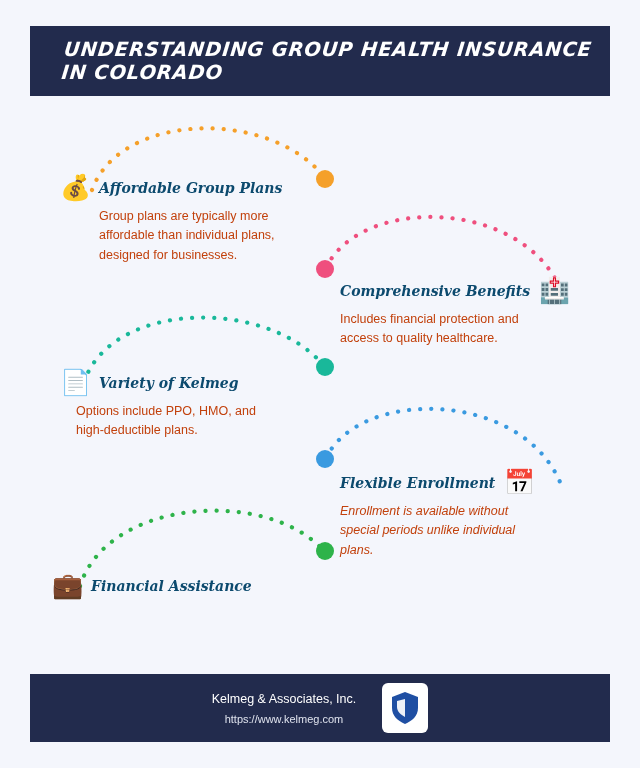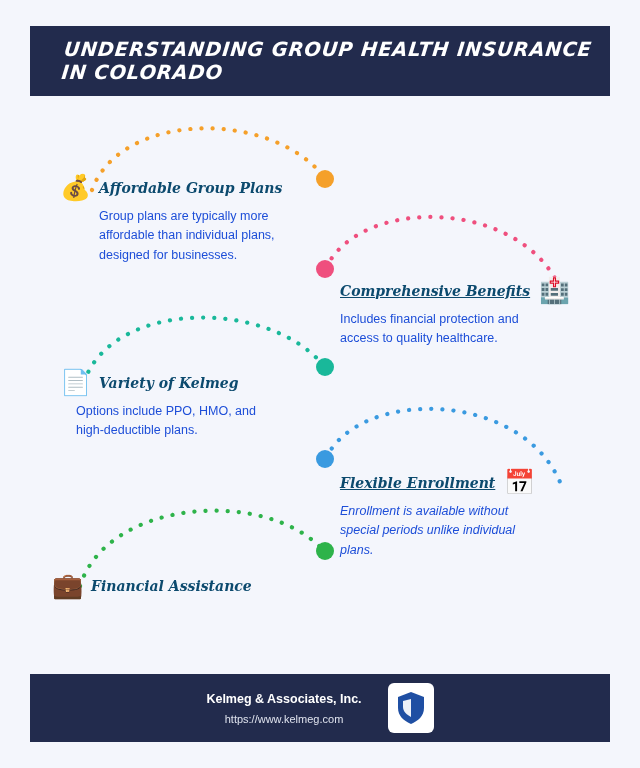--- a/index.html
+++ b/index.html
@@ -43,21 +43,21 @@
     width: 580px; height: 68px;
     background: #222b4d;
     display: flex;
     align-items: center;
     justify-content: center;
   }
   .footer-text { text-align: center; margin-right: 26px; }
   .footer-company {
     color: #ffffff;
     font-size: 12.5px;
-    font-weight: bold;
+    font-weight: normal;
     margin-bottom: 7px;
   }
   .footer-url {
     color: #dfe3ee;
     font-size: 11px;
     text-align: center;
   }
   .shield {
     width: 46px; height: 50px;
     background: #ffffff;
@@ -94,27 +94,27 @@
     font-family: "DejaVu Serif", serif;
     font-style: italic;
     font-size: 14px;
     font-weight: bold;
     color: #0c4a6e;
     white-space: nowrap;
   }
   .item-body {
     font-size: 12.5px;
     line-height: 1.55;
-    color: #1d4ed8;
+    color: #c2410c;
     margin-top: 7px;
   }
 
   .right .item-head { flex-direction: row; }
   .right .item-icon { order: 2; }
-  .right .item-title { order: 1; text-decoration: underline; }
+  .right .item-title { order: 1; }
 </style>
 </head>
 <body>
 
 <div class="page">
 
   <div class="header">
     <div class="header-title">Understanding Group Health Insurance in Colorado</div>
   </div>
 

